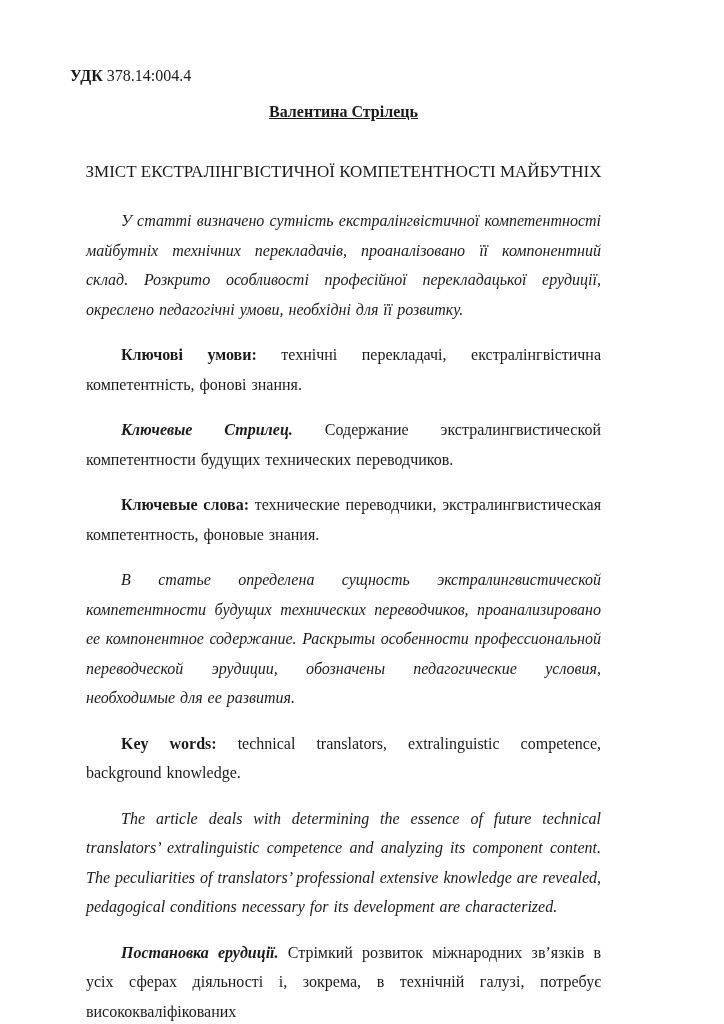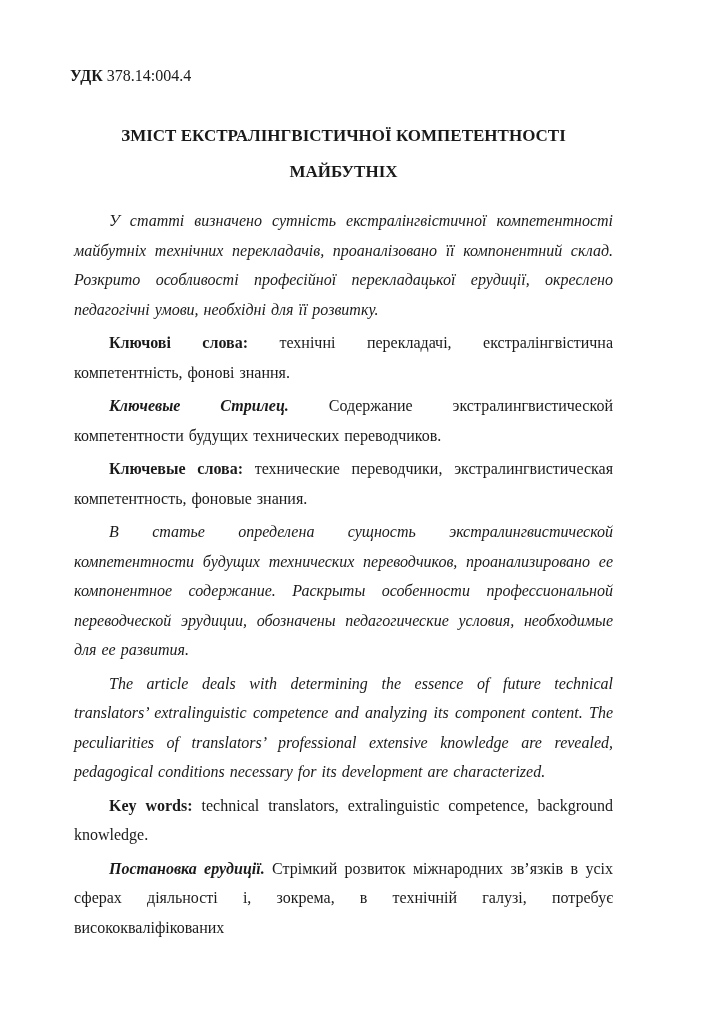--- a/index.html
+++ b/index.html
@@ -25,26 +25,26 @@
   }
   .author-line {
     margin: 16px 0 0 0;
     text-align: center;
     font-size: 16px;
     line-height: 20px;
   }
   .article-title {
     margin-top: 32px;
     text-align: center;
-    font-weight: bold;
+    font-weight: normal;
     font-size: 17px;
     line-height: 36px;
   }
   p.body {
-    margin: 4px;
+    margin: 16px;
     font-size: 16px;
     line-height: 29.5px;
     text-indent: 35px;
     text-align: justify;
     word-spacing: 1px;
   }
   p.body.first {
     margin-top: 16px;
   }
   .i  { font-style: italic; }
@@ -52,35 +52,36 @@
   .bi { font-weight: bold; font-style: italic; }
   .u  { text-decoration: underline; }
 </style>
 </head>
 <body>
 
 <div class="page">
 
   <p class="udk"><span class="b">УДК</span><span> 378.14:004.4</span></p>
 
+  <p class="author-line"><span class="b u">Валентина Стрілець</span></p>
 
   <div class="article-title">
     <div>ЗМІСТ ЕКСТРАЛІНГВІСТИЧНОЇ КОМПЕТЕНТНОСТІ МАЙБУТНІХ</div>
   </div>
 
   <p class="body i first"><span>У статті визначено сутність екстралінгвістичної компетентності майбутніх технічних перекладачів, проаналізовано її компонентний склад. Розкрито особливості професійної перекладацької ерудиції, окреслено педагогічні умови, необхідні для її розвитку.</span></p>
 
-  <p class="body"><span class="b">Ключові слова:</span><span> технічні перекладачі, екстралінгвістична компетентність, фонові знання.</span></p>
+  <p class="body"><span class="b">Ключові умови:</span><span> технічні перекладачі, екстралінгвістична компетентність, фонові знання.</span></p>
 
   <p class="body"><span class="bi">Ключевые Стрилец.</span><span> Содержание экстралингвистической компетентности будущих технических переводчиков.</span></p>
 
   <p class="body"><span class="b">Ключевые слова:</span><span> технические переводчики, экстралингвистическая компетентность, фоновые знания.</span></p>
 
   <p class="body i"><span>В статье определена сущность экстралингвистической компетентности будущих технических переводчиков, проанализировано ее компонентное содержание. Раскрыты особенности профессиональной переводческой эрудиции, обозначены педагогические условия, необходимые для ее развития.</span></p>
 
 
+  <p class="body"><span class="b">Key words:</span><span> technical translators, extralinguistic competence, background knowledge.</span></p>
+
   <p class="body i"><span>The article deals with determining the essence of future technical translators’ extralinguistic competence and analyzing its component content. The peculiarities of translators’ professional extensive knowledge are revealed, pedagogical conditions necessary for its development are characterized.</span></p>
-
-  <p class="body"><span class="b">Key words:</span><span> technical translators, extralinguistic competence, background knowledge.</span></p>
 
   <p class="body"><span class="bi">Постановка ерудиції.</span><span> Стрімкий розвиток міжнародних зв’язків в усіх сферах діяльності і, зокрема, в технічній галузі, потребує висококваліфікованих</span></p>
 
 </div>
 
 </body></html>

